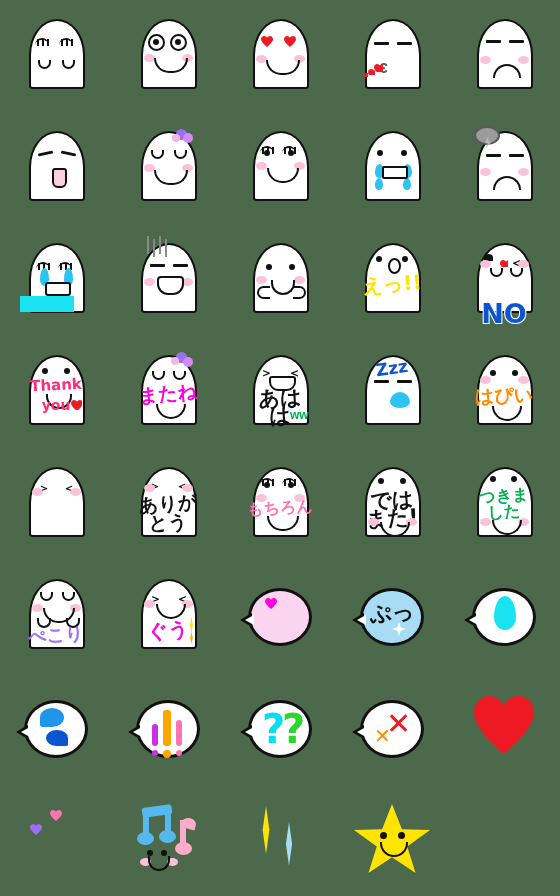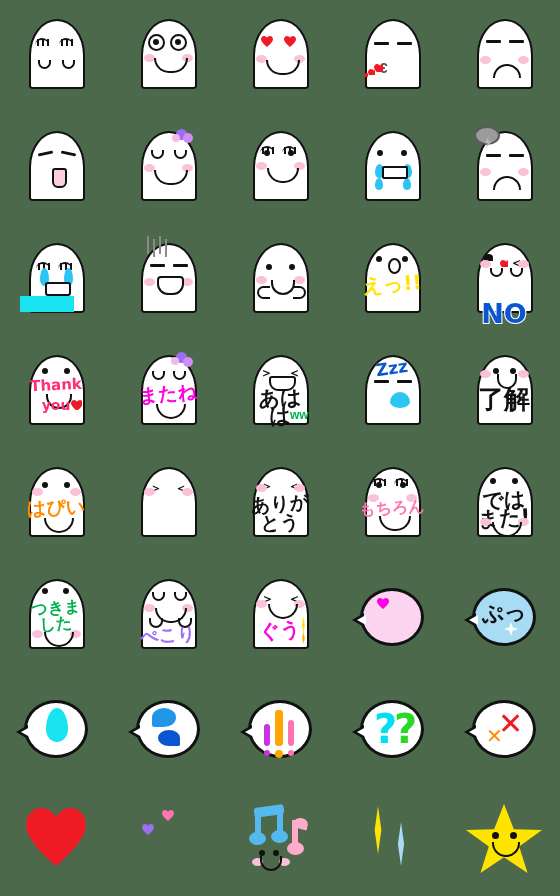--- a/index.html
+++ b/index.html
@@ -335,31 +335,20 @@
         <div style="position: absolute; left: 58px; top: 64px; color: rgb(0, 176, 80); font-size: 12px; font-weight: bold;">ww</div>
       </div>
     </div>
     <div class="cell">
       <div class="art">
         <div class="blob"></div>
         <div class="txt" style="color: rgb(11, 86, 208); font-size: 17px; top: 16px; transform: rotate(-8deg);">Zzz</div>
         <div class="lineeye" style="top: 36px; left: 30px;"></div>
         <div class="lineeye" style="top: 36px; left: 53px;"></div>
         <div style="position: absolute; left: 46px; top: 48px; width: 20px; height: 16px; background: rgb(43, 196, 243); border-radius: 50% / 62% 62% 38% 38%;"></div>
-      </div>
-    </div>
-    <div class="cell">
-      <div class="art">
-        <div class="blob"></div>
-        <div class="eye" style="top: 24px; left: 37px;"></div>
-        <div class="eye" style="top: 24px; left: 54px;"></div>
-        <div class="cheek" style="top: 26px; left: 24px;"></div>
-        <div class="cheek" style="top: 26px; left: 62px;"></div>
-        <div class="smile" style="top: 30px; left: 41px; width: 16px;"></div>
-        <div class="txt" style="color: rgb(17, 17, 17); font-size: 26px; top: 42px;">了解</div>
       </div>
     </div>
     <div class="cell">
       <div class="art">
         <div class="blob"></div>
         <div class="eye" style="top: 26px; left: 34px;"></div>
         <div class="eye" style="top: 26px; left: 56px;"></div>
         <div class="cheek" style="top: 32px; left: 24px;"></div>
         <div class="cheek" style="top: 32px; left: 62px;"></div>
         <div class="txt" style="color: rgb(255, 140, 0); font-size: 19px; top: 42px; transform: rotate(-2deg);">はぴい</div>

